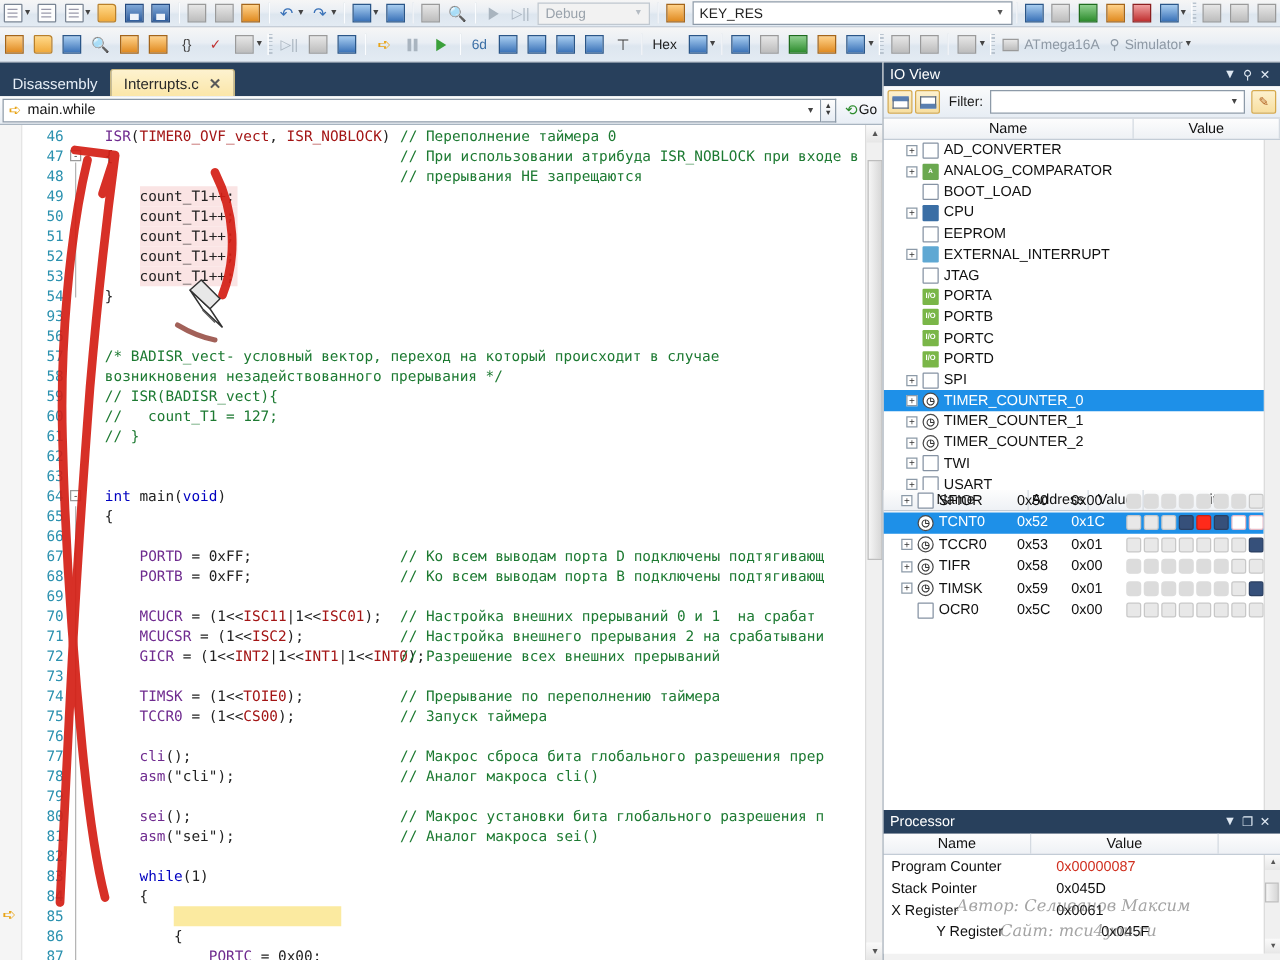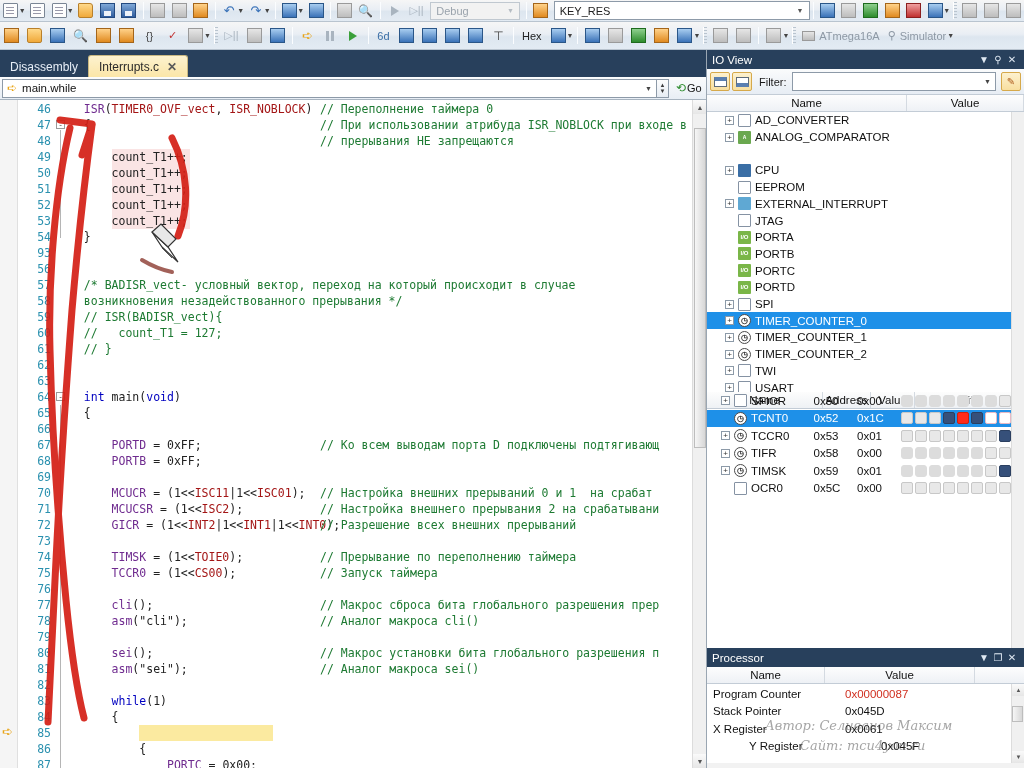--- a/index.html
+++ b/index.html
@@ -544,21 +544,21 @@
         <div class="codeline" style="position: absolute; left: 0px; right: 0px; top: 193px;"><span style="position: absolute; left: 27.86px; top: 0px;"></span><span class="cmt" style="position: absolute; left: 27.86px; top: 0px; white-space: pre;">возникновения незадействованного прерывания */</span></div>
         <div class="codeline" style="position: absolute; left: 0px; right: 0px; top: 177px;"><span style="position: absolute; left: 27.86px; top: 0px;"></span><span class="cmt" style="position: absolute; left: 27.86px; top: 0px; white-space: pre;">/* BADISR_vect- условный вектор, переход на который происходит в случае</span></div>
         <div class="codeline" style="position: absolute; left: 0px; right: 0px; top: 209px;"><span style="position: absolute; left: 27.86px; top: 0px;"></span><span class="cmt" style="position: absolute; left: 27.86px; top: 0px; white-space: pre;">// ISR(BADISR_vect){</span></div>
         <div class="codeline" style="position: absolute; left: 0px; right: 0px; top: 225px;"><span style="position: absolute; left: 27.86px; top: 0px;"></span><span class="cmt" style="position: absolute; left: 27.86px; top: 0px; white-space: pre;">//   count_T1 = 127;</span></div>
         <div class="codeline" style="position: absolute; left: 0px; right: 0px; top: 241px;"><span style="position: absolute; left: 27.86px; top: 0px;"></span><span class="cmt" style="position: absolute; left: 27.86px; top: 0px; white-space: pre;">// }</span></div>
         <div class="codeline" style="position: absolute; left: 0px; right: 0px; top: 257px;"><span style="position: absolute; left: 14px; top: 0px;"></span></div>
         <div class="codeline" style="position: absolute; left: 0px; right: 0px; top: 273px;"><span style="position: absolute; left: 14px; top: 0px;"></span></div>
         <div class="codeline" style="position: absolute; left: 0px; right: 0px; top: 289px;"><span style="position: absolute; left: 27.86px; top: 0px;"><span class="kw">int</span><span class="pun"> main</span><span class="pun">(</span><span class="kw">void</span><span class="pun">)</span></span></div>
         <div class="codeline" style="position: absolute; left: 0px; right: 0px; top: 305px;"><span style="position: absolute; left: 27.86px; top: 0px;"><span class="pun">{</span></span></div>
         <div class="codeline" style="position: absolute; left: 0px; right: 0px; top: 337px;"><span style="position: absolute; left: 55.58px; top: 0px;"><span class="id">PORTD</span><span class="pun"> = 0xFF;</span></span><span class="cmt" style="position: absolute; left: 264px; top: 0px; white-space: pre;">// Ко всем выводам порта D подключены подтягивающ</span></div>
-        <div class="codeline" style="position: absolute; left: 0px; right: 0px; top: 353px;"><span style="position: absolute; left: 55.58px; top: 0px;"><span class="id">PORTB</span><span class="pun"> = 0xFF;</span></span></div>
+        <div class="codeline" style="position: absolute; left: 0px; right: 0px; top: 353px;"><span style="position: absolute; left: 55.58px; top: 0px;"><span class="id">PORTB</span><span class="pun"> = 0xFF;</span></span><span class="cmt" style="position: absolute; left: 264px; top: 0px; white-space: pre;">// Ко всем выводам порта B подключены подтягивающ</span></div>
         <div class="codeline" style="position: absolute; left: 0px; right: 0px; top: 369px;"><span style="position: absolute; left: 14px; top: 0px;"></span></div>
         <div class="codeline" style="position: absolute; left: 0px; right: 0px; top: 385px;"><span style="position: absolute; left: 55.58px; top: 0px;"><span class="id">MCUCR</span><span class="pun"> = (1&lt;&lt;</span><span class="mac">ISC11</span><span class="pun">|1&lt;&lt;</span><span class="mac">ISC01</span><span class="pun">);</span></span><span class="cmt" style="position: absolute; left: 264px; top: 0px; white-space: pre;">// Настройка внешних прерываний 0 и 1  на срабат</span></div>
         <div class="codeline" style="position: absolute; left: 0px; right: 0px; top: 401px;"><span style="position: absolute; left: 55.58px; top: 0px;"><span class="id">MCUCSR</span><span class="pun"> = (1&lt;&lt;</span><span class="mac">ISC2</span><span class="pun">);</span></span><span class="cmt" style="position: absolute; left: 264px; top: 0px; white-space: pre;">// Настройка внешнего прерывания 2 на срабатывани</span></div>
         <div class="codeline" style="position: absolute; left: 0px; right: 0px; top: 417px;"><span style="position: absolute; left: 55.58px; top: 0px;"><span class="id">GICR</span><span class="pun"> = (1&lt;&lt;</span><span class="mac">INT2</span><span class="pun">|1&lt;&lt;</span><span class="mac">INT1</span><span class="pun">|1&lt;&lt;</span><span class="mac">INT0</span><span class="pun">);</span></span><span class="cmt" style="position: absolute; left: 264px; top: 0px; white-space: pre;">// Разрешение всех внешних прерываний</span></div>
         <div class="codeline" style="position: absolute; left: 0px; right: 0px; top: 433px;"><span style="position: absolute; left: 14px; top: 0px;"></span></div>
         <div class="codeline" style="position: absolute; left: 0px; right: 0px; top: 449px;"><span style="position: absolute; left: 55.58px; top: 0px;"><span class="id">TIMSK</span><span class="pun"> = (1&lt;&lt;</span><span class="mac">TOIE0</span><span class="pun">);</span></span><span class="cmt" style="position: absolute; left: 264px; top: 0px; white-space: pre;">// Прерывание по переполнению таймера</span></div>
         <div class="codeline" style="position: absolute; left: 0px; right: 0px; top: 465px;"><span style="position: absolute; left: 55.58px; top: 0px;"><span class="id">TCCR0</span><span class="pun"> = (1&lt;&lt;</span><span class="mac">CS00</span><span class="pun">);</span></span><span class="cmt" style="position: absolute; left: 264px; top: 0px; white-space: pre;">// Запуск таймера</span></div>
         <div class="codeline" style="position: absolute; left: 0px; right: 0px; top: 481px;"><span style="position: absolute; left: 14px; top: 0px;"></span></div>
         <div class="codeline" style="position: absolute; left: 0px; right: 0px; top: 497px;"><span style="position: absolute; left: 55.58px; top: 0px;"><span class="id">cli</span><span class="pun">();</span></span><span class="cmt" style="position: absolute; left: 264px; top: 0px; white-space: pre;">// Макрос сброса бита глобального разрешения прер</span></div>
         <div class="codeline" style="position: absolute; left: 0px; right: 0px; top: 513px;"><span style="position: absolute; left: 55.58px; top: 0px;"><span class="id">asm</span><span class="pun">("cli");</span></span><span class="cmt" style="position: absolute; left: 264px; top: 0px; white-space: pre;">// Аналог макроса cli()</span></div>
@@ -611,20 +611,25 @@
     <div class="trow" style="position: absolute; left: 0px; right: 13px; top: 0px;">
           <span class="exp">+</span>
           <span class="ticon ti-doc"></span>
           <span>AD_CONVERTER</span>
         </div>
         <div class="trow" style="position: absolute; left: 0px; right: 13px; top: 16.7px;">
           <span class="exp">+</span>
           <span class="ticon ti-adc">A</span>
           <span>ANALOG_COMPARATOR</span>
         </div>
+        <div class="trow" style="position: absolute; left: 0px; right: 13px; top: 33.4px;">
+          <span class="exp blank"></span>
+          <span class="ticon ti-doc"></span>
+          <span>BOOT_LOAD</span>
+        </div>
         <div class="trow" style="position: absolute; left: 0px; right: 13px; top: 50.1px;">
           <span class="exp">+</span>
           <span class="ticon ti-cpu"></span>
           <span>CPU</span>
         </div>
         <div class="trow" style="position: absolute; left: 0px; right: 13px; top: 66.8px;">
           <span class="exp blank"></span>
           <span class="ticon ti-doc"></span>
           <span>EEPROM</span>
         </div>

